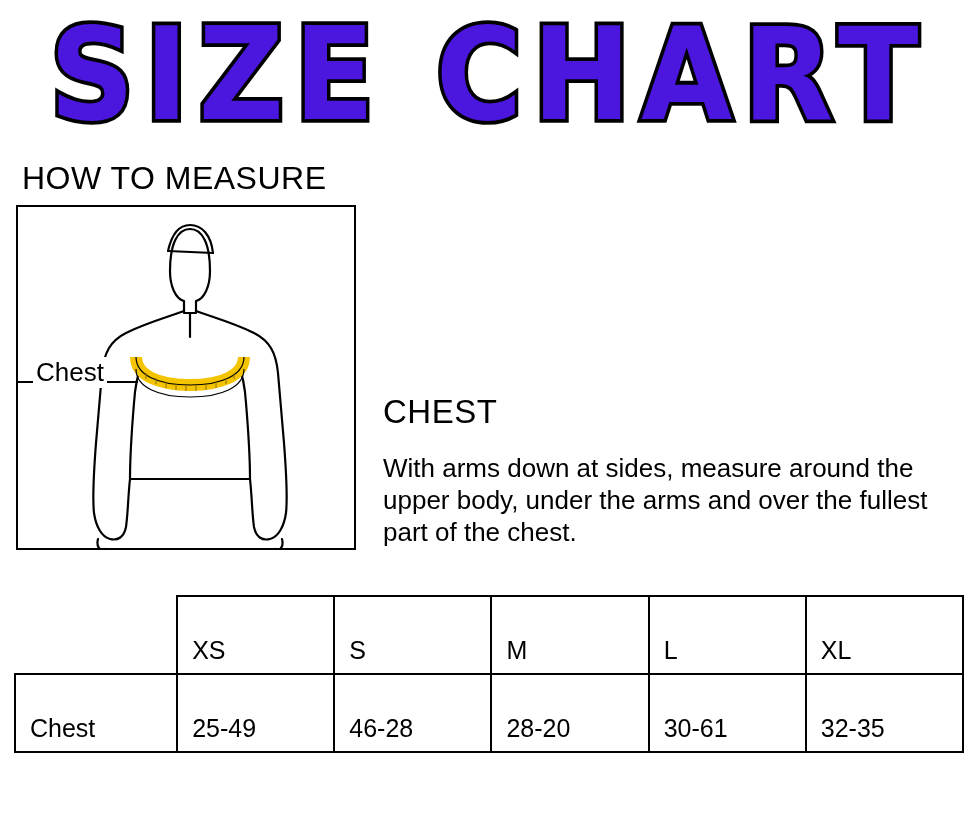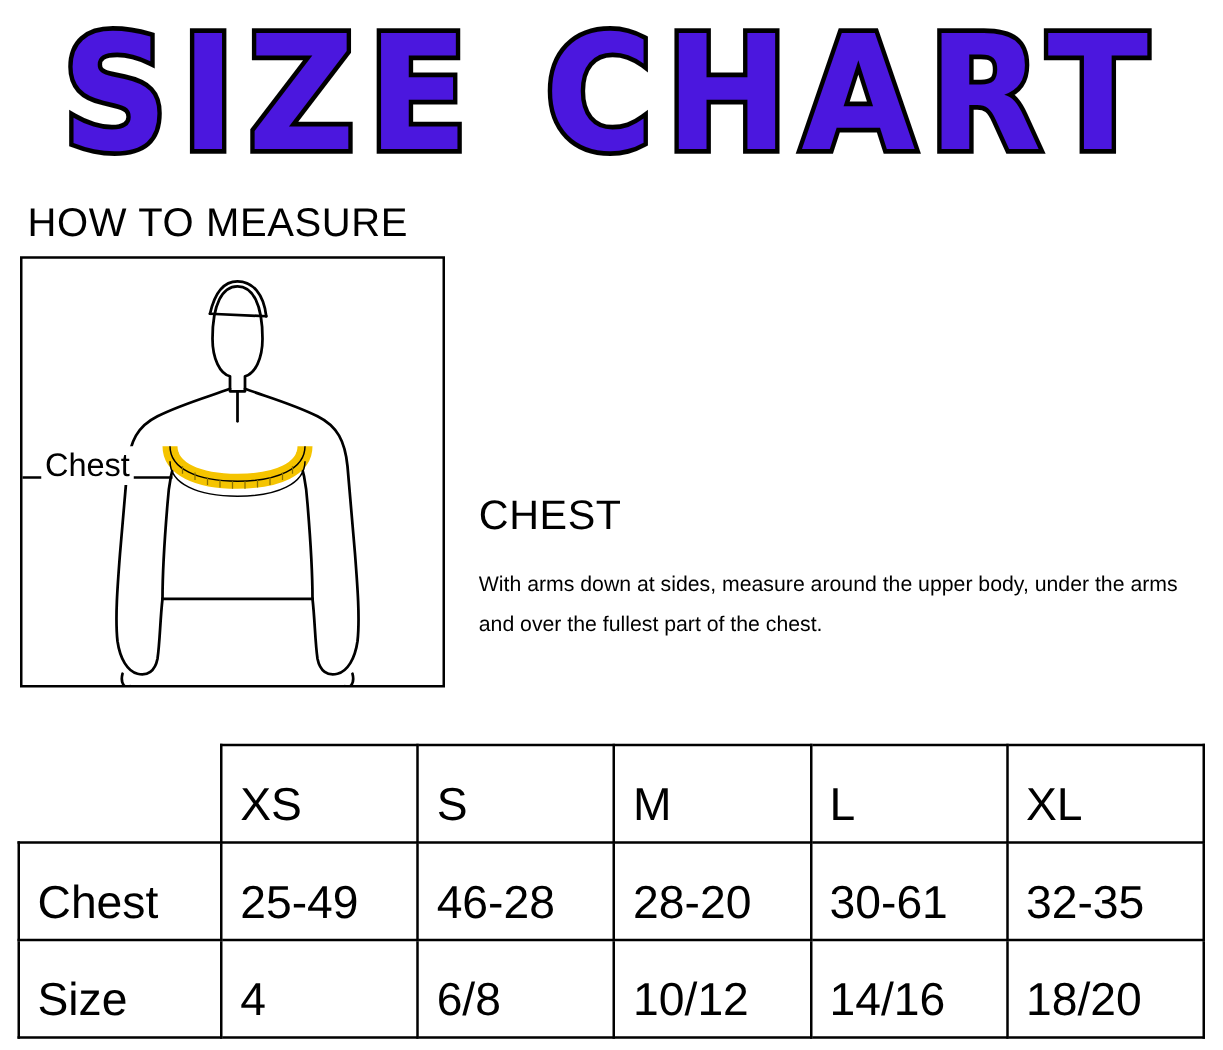--- a/index.html
+++ b/index.html
@@ -79,38 +79,38 @@
     font-family: "Liberation Sans", sans-serif;
     font-size: 33px;
     letter-spacing: 0.5px;
   }
   .desc-body {
     position: absolute;
     left: 383px;
     top: 452px;
     width: 580px;
     font-family: "Liberation Sans", sans-serif;
-    font-size: 17px;
+    font-size: 26px;
     line-height: 32px;
   }
 
   
   .size-table {
     position: absolute;
     left: 14px;
     top: 595px;
     width: 950px;
     border-collapse: collapse;
     table-layout: fixed;
   }
   .size-table td {
     border: 2px solid #000000;
     height: 78px;
     font-family: "Liberation Sans", sans-serif;
-    font-size: 37px;
+    font-size: 25px;
     padding: 0 13px 0 14px;
     vertical-align: bottom;
     padding-bottom: 8px;
     box-sizing: border-box;
   }
   .size-table td.corner {
     border: none;
   }
   .size-table .rowhead {
     border-left: 2px solid #000000;
@@ -204,22 +204,14 @@
       <td>XL</td>
     </tr>
     <tr>
       <td class="rowhead">Chest</td>
       <td>25-49</td>
       <td>46-28</td>
       <td>28-20</td>
       <td>30-61</td>
       <td>32-35</td>
     </tr>
-    <tr>
-      <td class="rowhead">Size</td>
-      <td>4</td>
-      <td>6/8</td>
-      <td>10/12</td>
-      <td>14/16</td>
-      <td>18/20</td>
-    </tr>
   </tbody>
 </table>
 
 </body></html>

